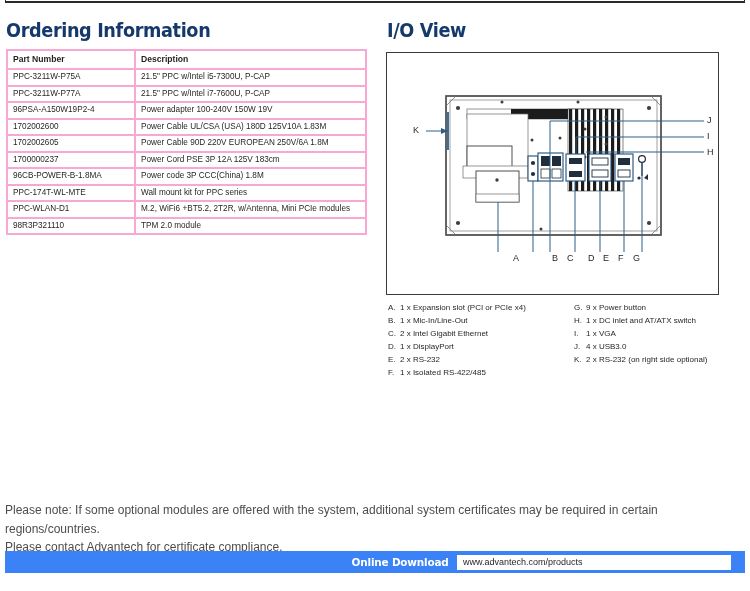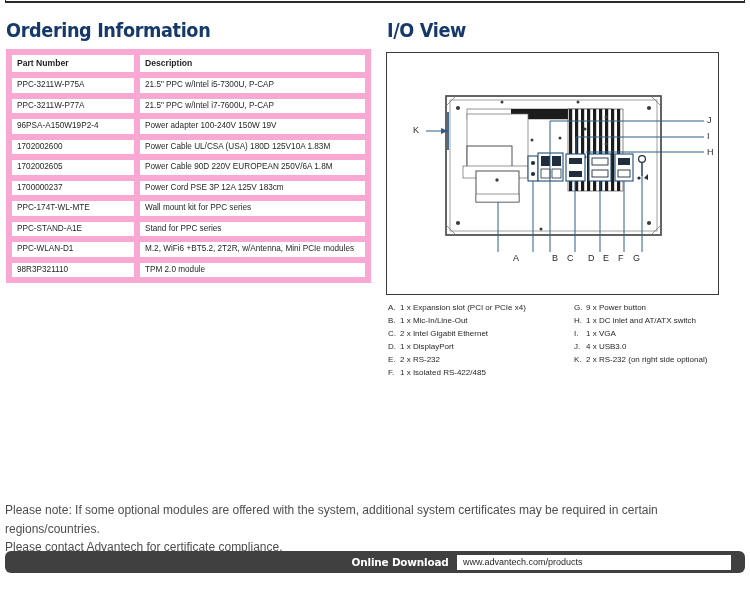--- a/index.html
+++ b/index.html
@@ -51,21 +51,21 @@
     top: 49px;
     width: 359px;
     border-collapse: collapse;
     table-layout: fixed;
     font-size: 8.2px;
   }
   .order-table col.c-part { width: 128px; }
   .order-table col.c-desc { width: 231px; }
   .order-table th,
   .order-table td {
-    border: 6px solid #f9a8d4;
+    border: 2px solid #f9a8d4;
     padding: 2px 4px 2px 5px;
     text-align: left;
     vertical-align: middle;
     line-height: 1.28;
     color: #231f20;
   }
   .order-table th {
     font-weight: bold;
     font-size: 8.6px;
     padding-top: 3px;
@@ -129,25 +129,24 @@
     color: #4d4d4d;
   }
 
   
   .bottom-bar {
     position: absolute;
     left: 5px;
     top: 551px;
     width: 740px;
     height: 22px;
-    background: #404040;
+    background: #3b82f6;
     display: flex;
     align-items: center;
     justify-content: flex-end;
-    border-radius: 6px;
   }
   .dl-label {
     font-family: "DejaVu Sans", sans-serif;
     font-weight: bold;
     font-size: 11px;
     color: #ffffff;
     letter-spacing: -0.2px;
     margin-right: 6px;
     transform: scaleX(0.95);
   }
@@ -200,26 +199,26 @@
       </tr>
       <tr>
         <td>1702002605</td>
         <td>Power Cable 90D 220V EUROPEAN 250V/6A 1.8M</td>
       </tr>
       <tr>
         <td>1700000237</td>
         <td>Power Cord PSE 3P 12A 125V 183cm</td>
       </tr>
       <tr>
+        <td>96CB-POWER-B-1.8MA</td>
+        <td>Power code 3P CCC(China) 1.8M</td>
+      </tr>
+      <tr>
         <td>PPC-174T-WL-MTE</td>
         <td>Wall mount kit for PPC series</td>
-      </tr>
-      <tr>
-        <td>PPC-STAND-A1E</td>
-        <td>Stand for PPC series</td>
       </tr>
       <tr>
         <td>PPC-WLAN-D1</td>
         <td>M.2, WiFi6 +BT5.2, 2T2R, w/Antenna, Mini PCIe modules</td>
       </tr>
       <tr>
         <td>98R3P321110</td>
         <td>TPM 2.0 module</td>
       </tr>
     </tbody>

